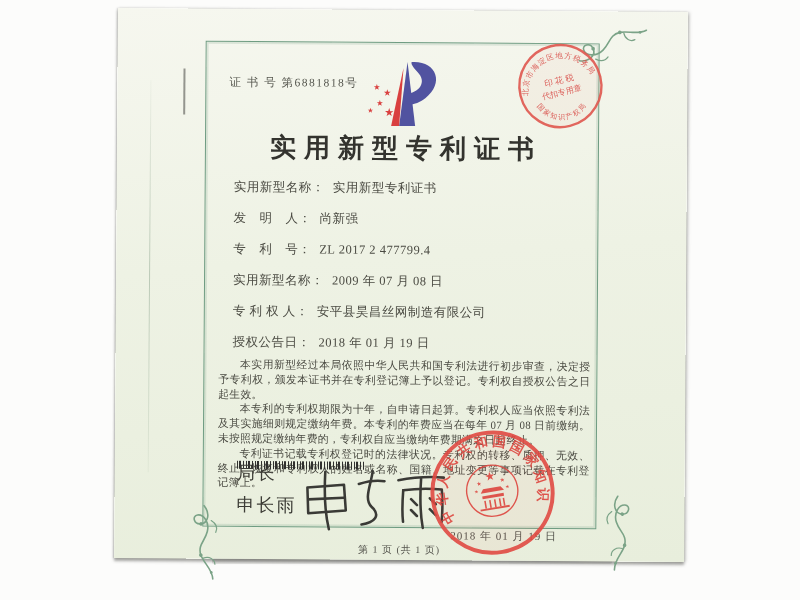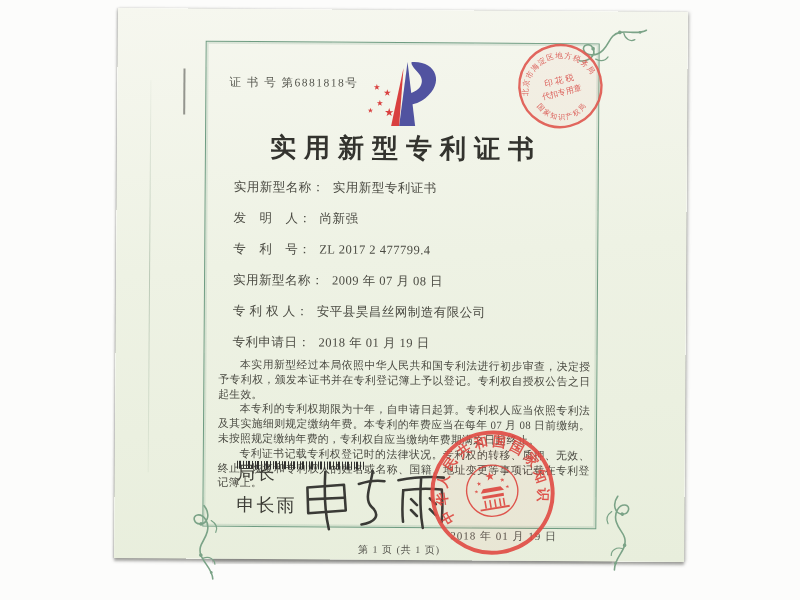--- a/index.html
+++ b/index.html
@@ -134,21 +134,21 @@
       <div class="field-row">
         <span class="field-label">专　利　号：</span><span class="field-value">ZL 2017 2 477799.4</span>
       </div>
       <div class="field-row">
         <span class="field-label">实用新型名称：</span><span class="field-value">2009 年 07 月 08 日</span>
       </div>
       <div class="field-row">
         <span class="field-label">专 利 权 人：</span><span class="field-value">安平县昊昌丝网制造有限公司</span>
       </div>
       <div class="field-row">
-        <span class="field-label">专利申请日：</span><span class="field-value">2018 年 01 月 19 日</span>
+        <span class="field-label">授权公告日：</span><span class="field-value">2018 年 01 月 19 日</span>
       </div>
     </div>
 
     <div class="body-text">
       <p>本实用新型经过本局依照中华人民共和国专利法进行初步审查，决定授予专利权，颁发本证书并在专利登记簿上予以登记。专利权自授权公告之日起生效。</p>
       <p>本专利的专利权期限为十年，自申请日起算。专利权人应当依照专利法及其实施细则规定缴纳年费。本专利的年费应当在每年 07 月 08 日前缴纳。未按照规定缴纳年费的，专利权自应当缴纳年费期满之日起终止。</p>
       <p>专利证书记载专利权登记时的法律状况。专利权的转移、质押、无效、终止、恢复和专利权人的姓名或名称、国籍、地址变更等事项记载在专利登记簿上。</p>
     </div>
 
     <div class="barcode"></div>

